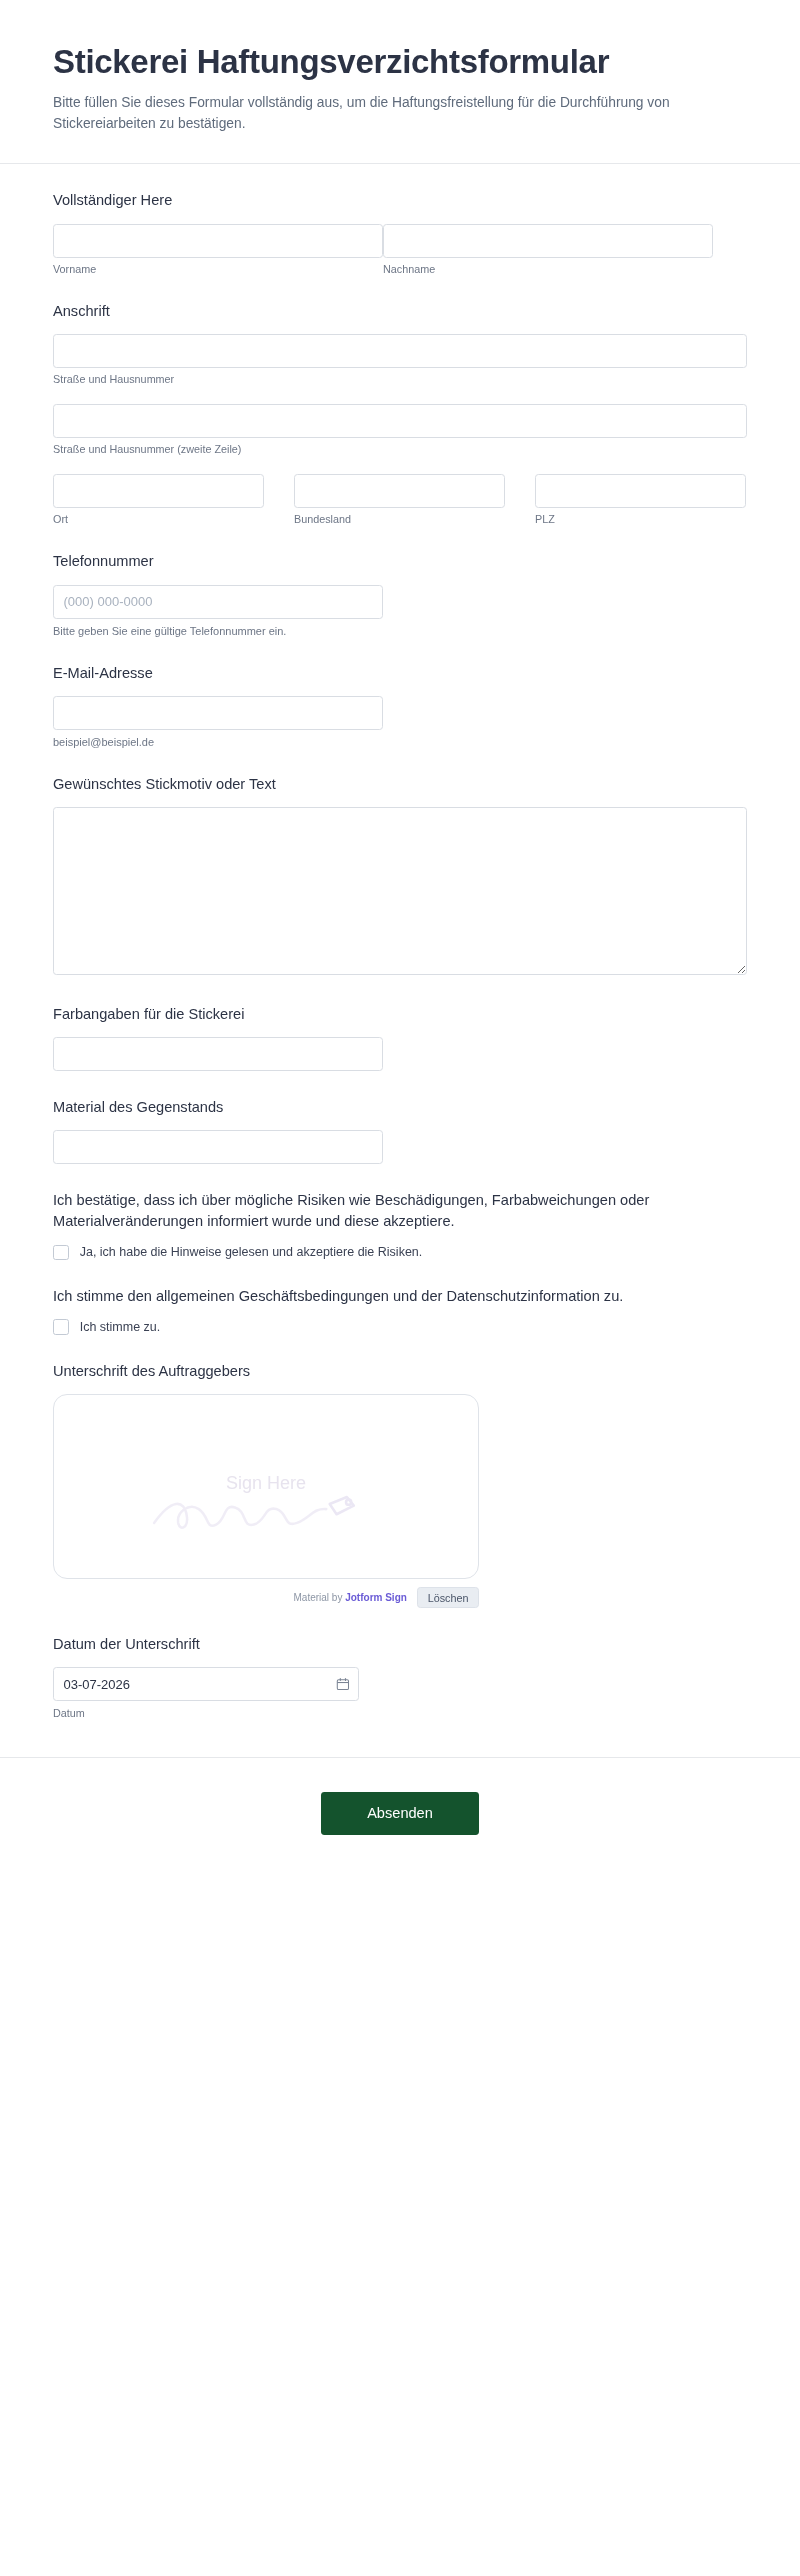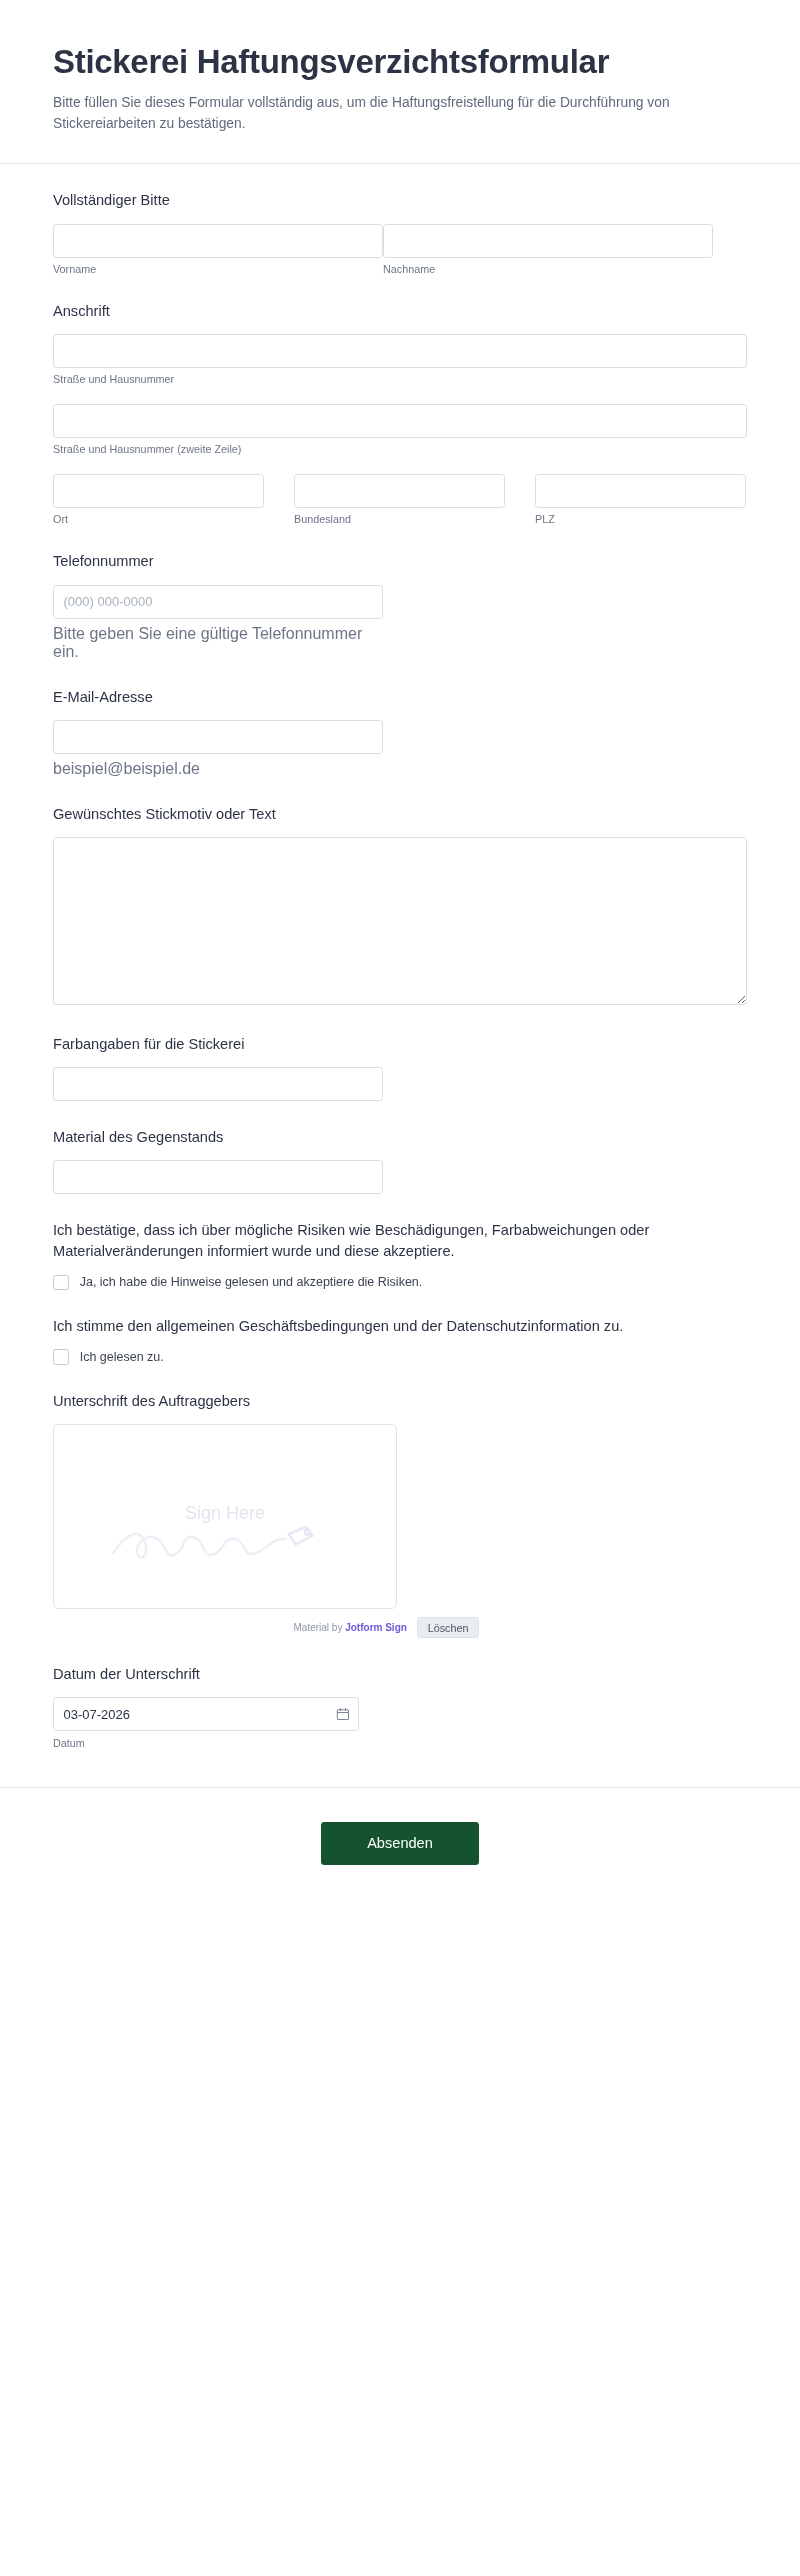--- a/index.html
+++ b/index.html
@@ -52,21 +52,21 @@
     margin-bottom: 12px;
     line-height: 1.45;
     max-width: 688px;
   }
   .sub-label {
     font-size: 10.8px;
     color: #6d7686;
     margin-top: 5.2px;
   }
   .hint {
-    font-size: 16px;
+    font-size: 11px;
     color: #6d7686;
     margin-top: 6px;
   }
 
   input.txt, textarea.txt {
     width: 100%;
     border: 0.9px solid #d9dde3;
     border-radius: 3.4px;
     background: #fff;
     font-family: "Liberation Sans", sans-serif;
@@ -110,24 +110,24 @@
     flex: none;
   }
   .check-label {
     font-size: 12.5px;
     color: #3b4254;
     margin-left: 11.2px;
   }
 
   
   .sig-box {
-    width: 344px;
+    width: 426px;
     height: 185px;
     border: 0.9px solid #dfe3e9;
-    border-radius: 6px;
+    border-radius: 14px;
     background: #fff;
     position: relative;
     overflow: hidden;
   }
   .sig-placeholder {
     position: absolute;
     left: 0; right: 0;
     top: 50%;
     transform: translateY(-60%);
     text-align: center;
@@ -208,21 +208,21 @@
 <div class="page">
 
   <div class="header">
     <h1 class="form-title">Stickerei Haftungsverzichtsformular</h1>
     <p class="form-subtitle">Bitte füllen Sie dieses Formular vollständig aus, um die Haftungsfreistellung für die Durchführung von Stickereiarbeiten zu bestätigen.</p>
   </div>
 
   <div class="form-wrap">
 
     <div class="field">
-      <div class="field-label">Vollständiger Bitte</div>
+      <div class="field-label">Vollständiger Here</div>
       <div class="row name-row">
         <div class="col">
           <input class="txt" type="text" value="" style="">
           <div class="sub-label">Vorname</div>
         </div>
         <div class="col">
           <input class="txt" type="text" value="" style="">
           <div class="sub-label">Nachname</div>
         </div>
       </div>
@@ -298,21 +298,21 @@
       <div class="check-row">
         <span class="checkbox"></span>
         <span class="check-label">Ja, ich habe die Hinweise gelesen und akzeptiere die Risiken.</span>
       </div>
     </div>
 
     <div class="field">
       <div class="field-label">Ich stimme den allgemeinen Geschäftsbedingungen und der Datenschutzinformation zu.</div>
       <div class="check-row">
         <span class="checkbox"></span>
-        <span class="check-label">Ich gelesen zu.</span>
+        <span class="check-label">Ich stimme zu.</span>
       </div>
     </div>
 
     <div class="field">
       <div class="field-label">Unterschrift des Auftraggebers</div>
       <div class="sig-box">
         <div class="sig-placeholder">Sign Here</div>
         <svg class="sig-scribble" width="241" height="52" viewBox="0 0 280 60">
           <path d="M10 38 C 30 10, 45 10, 48 30 C 50 44, 40 48, 38 38 C 36 26, 50 14, 62 22 C 74 30, 70 46, 82 40 C 94 34, 90 16, 104 20 C 118 24, 112 44, 126 40 C 140 36, 138 18, 152 22 C 166 26, 160 44, 176 38 C 190 33, 196 20, 210 22" fill="none" stroke="#efecf6" stroke-width="3" stroke-linecap="round"></path>
           <path d="M214 16 l20 -8 l8 10 l-20 10 z" fill="none" stroke="#e9e5f3" stroke-width="3" stroke-linejoin="round"></path>

